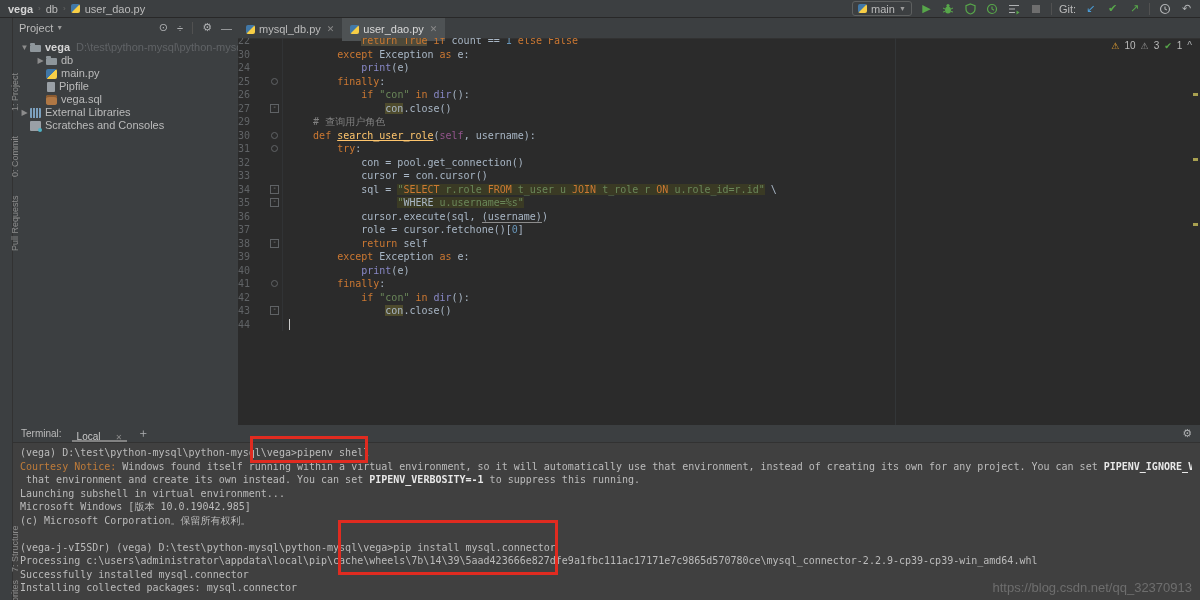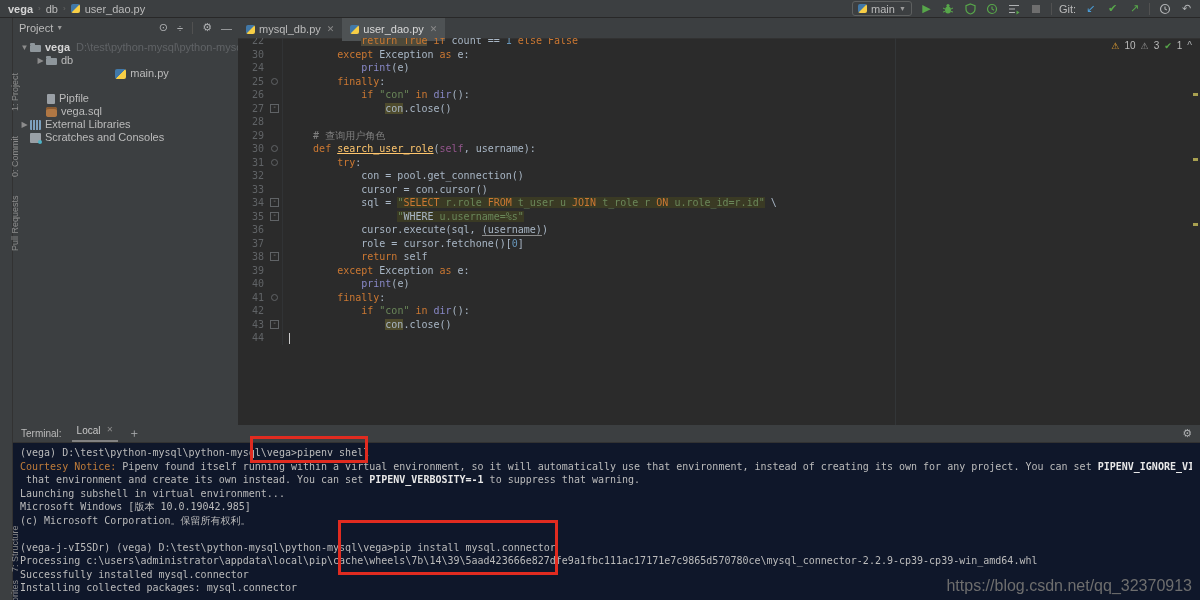--- a/index.html
+++ b/index.html
@@ -55,21 +55,21 @@
   
   .editor{position:absolute;left:238px;top:17px;right:0;height:408px;background:#2B2B2B}
   .tabs{height:21px;background:#3C3F41;border-bottom:1px solid #323232;display:flex;font-size:11px}
   .tab{display:flex;align-items:center;gap:4px;padding:12px 8px;color:#BBBBBB}
   .tab.active{background:#4E5254;color:#D8D8D8}
   .tab .x{color:#8A8A8A;font-size:9px;margin-left:2px}
   .code{position:absolute;top:21px;left:0;right:0;bottom:0;overflow:hidden;
         font-family:"DejaVu Sans Mono","Liberation Mono",monospace;font-size:10px}
   .codelines{margin-top:-4px}
   .code-line{display:flex;height:13.5px;line-height:13.5px;white-space:pre}
-  .lnum{width:26px;text-align:right;color:#606366;flex:none;padding-right:3px}
+  .lnum{width:26px;text-align:left;color:#606366;flex:none;padding-right:3px}
   .fold{width:15px;flex:none;border-right:1px solid #313335;display:flex;align-items:center;justify-content:center}
   .fold-box{width:7px;height:7px;border:1px solid #606366;color:#8C8C8C;font-size:7px;line-height:5px;text-align:center}
   .fold-dot{width:5px;height:5px;border:1px solid #606366;border-radius:50%}
   .ltext{padding-left:6px;color:#A9B7C6}
   .kw{color:#CC7832}
   .num{color:#6897BB}
   .str{color:#6A8759}
   .cmt{color:#808080}
   .fn{color:#FFC66D;text-decoration:underline}
   .self{color:#94558D}
@@ -83,38 +83,38 @@
   .uline{border-bottom:1px solid #8C8C8C}
   .caret{display:inline-block;width:1px;height:11px;background:#CCCCCC;vertical-align:middle}
   .guide{position:absolute;left:657px;top:0;bottom:0;width:1px;background:#333638}
   .inspect{position:absolute;top:2px;right:8px;display:flex;align-items:center;gap:5px;
            font-size:10px;color:#BBBBBB;font-family:"Liberation Sans",sans-serif}
   .w-warn{color:#F0A732;font-size:9px}
   .w-weak{color:#9E9E9E;font-size:9px}
   .w-ok{color:#57A64A;font-size:9px}
   .scrollmark{position:absolute;right:2px;width:5px;height:3px;background:#A8A050}
   
-  .terminal{position:absolute;left:13px;top:425px;right:0;bottom:0;background:#0f172a}
+  .terminal{position:absolute;left:13px;top:425px;right:0;bottom:0;background:#404040}
   .thead{height:17px;background:#3C3F41;border-bottom:1px solid #323232;display:flex;
          align-items:center;gap:10px;padding:0 8px;font-size:10px}
-  .ttab{height:100%;display:flex;align-items:flex-start;gap:6px;padding:0 5px;
+  .ttab{height:100%;display:flex;align-items:flex-end;gap:15px;padding:0 5px;
         box-shadow:inset 0 -2px 0 #828282;color:#C8C8C8}
   .ttab .x{color:#8A8A8A;font-size:8px}
   .tplus{color:#AFB1B3;font-size:12px}
   .tgear{margin-left:auto;color:#AFB1B3;font-size:11px}
   .tbody{padding:3px 8px 0 7px;font-family:"DejaVu Sans Mono","Liberation Mono",monospace;
          font-size:10px;line-height:13.5px;color:#BBBBBB}
   .term-line{white-space:pre;height:13.5px;overflow:hidden}
   .t-bold{color:#E8E8E8;font-weight:bold}
   .t-notice{color:#BE7B3A}
   
   .redbox{position:absolute;border:3px solid #E02B20;z-index:6}
   .redbox1{left:250px;top:436px;width:112px;height:21px}
   .redbox2{left:338px;top:520px;width:214px;height:49px}
-  .watermark{position:absolute;right:8px;bottom:5px;color:#6E6E6E;font-size:16px;z-index:7}
+  .watermark{position:absolute;right:8px;bottom:5px;color:#6E6E6E;font-size:13px;z-index:7}
   svg{display:block}
 </style>
 </head>
 <body>
 
 <div class="app">
 
   <div class="titlebar">
     <div class="crumbs">
       <span class="crumb first">vega</span>
@@ -199,26 +199,26 @@
           <span class="chev">▼</span>
           <span class="fi fi-folder"></span>
           <span class="tlabel tbold">vega</span>
           <span class="tpath">D:\test\python-mysql\python-mysql\vega</span>
         </div>
         <div class="tree-row" style="padding-left: 22px;">
           <span class="chev">▶</span>
           <span class="fi fi-folder"></span>
           <span class="tlabel">db</span>
         </div>
-        <div class="tree-row" style="padding-left: 22px; justify-content: center;">
+        <div class="tree-row" style="padding-left: 22px;">
           <span class="chev"></span>
           <span class="fi fi-python"></span>
           <span class="tlabel">main.py</span>
         </div>
-        <div class="tree-row" style="padding-left: 22px; margin-top: 12px;">
+        <div class="tree-row" style="padding-left: 22px;">
           <span class="chev"></span>
           <span class="fi fi-pipfile"></span>
           <span class="tlabel">Pipfile</span>
         </div>
         <div class="tree-row" style="padding-left: 22px;">
           <span class="chev"></span>
           <span class="fi fi-sql"></span>
           <span class="tlabel">vega.sql</span>
         </div>
         <div class="tree-row" style="padding-left: 6px;">
@@ -249,21 +249,20 @@
     </div>
     <div class="code">
       <div class="guide"></div>
       <div class="codelines">
           <div class="code-line"><span class="lnum">22</span><span class="fold"></span><span class="ltext">            <span class="kw hl2">return True</span><span> </span><span class="kw">if</span><span> count == </span><span class="num">1</span><span> </span><span class="kw">else</span><span> </span><span class="kw">False</span></span></div>
           <div class="code-line"><span class="lnum">30</span><span class="fold"></span><span class="ltext">        <span class="kw">except</span><span> Exception </span><span class="kw">as</span><span> e:</span></span></div>
           <div class="code-line"><span class="lnum">24</span><span class="fold"></span><span class="ltext">            <span class="builtin">print</span><span>(e)</span></span></div>
           <div class="code-line"><span class="lnum">25</span><span class="fold"><span class="fold-dot"></span></span><span class="ltext">        <span class="kw">finally</span><span>:</span></span></div>
           <div class="code-line"><span class="lnum">26</span><span class="fold"></span><span class="ltext">            <span class="kw">if</span><span> </span><span class="str">"con"</span><span> </span><span class="kw">in</span><span> </span><span class="builtin">dir</span><span>():</span></span></div>
           <div class="code-line"><span class="lnum">27</span><span class="fold"><span class="fold-box">-</span></span><span class="ltext">                <span class="hl">con</span><span>.close()</span></span></div>
-          <div class="code-line"><span class="lnum">28</span><span class="fold"></span><span class="ltext"></span></div>
           <div class="code-line"><span class="lnum">29</span><span class="fold"></span><span class="ltext">    <span class="cmt"># 查询用户角色</span></span></div>
           <div class="code-line"><span class="lnum">30</span><span class="fold"><span class="fold-dot"></span></span><span class="ltext">    <span class="kw">def</span><span> </span><span class="fn">search_user_role</span><span>(</span><span class="self">self</span><span>, username):</span></span></div>
           <div class="code-line"><span class="lnum">31</span><span class="fold"><span class="fold-dot"></span></span><span class="ltext">        <span class="kw">try</span><span>:</span></span></div>
           <div class="code-line"><span class="lnum">32</span><span class="fold"></span><span class="ltext">            <span>con = pool.get_connection()</span></span></div>
           <div class="code-line"><span class="lnum">33</span><span class="fold"></span><span class="ltext">            <span>cursor = con.cursor()</span></span></div>
           <div class="code-line"><span class="lnum">34</span><span class="fold"><span class="fold-box">-</span></span><span class="ltext">            <span>sql = </span><span class="str inj">"</span><span class="sqlkw inj">SELECT</span><span class="sqlstr inj"> r.role </span><span class="sqlkw inj">FROM</span><span class="sqlstr inj"> t_user u </span><span class="sqlkw inj">JOIN</span><span class="sqlstr inj"> t_role r </span><span class="sqlkw inj">ON</span><span class="sqlstr inj"> u.role_id=r.id</span><span class="str inj">"</span><span> \</span></span></div>
           <div class="code-line"><span class="lnum">35</span><span class="fold"><span class="fold-box">-</span></span><span class="ltext">                  <span class="str inj">"</span><span class="sqlplain inj">WHERE</span><span class="sqlstr inj"> u.username=%s</span><span class="str inj">"</span></span></div>
           <div class="code-line"><span class="lnum">36</span><span class="fold"></span><span class="ltext">            <span>cursor.execute(sql, </span><span class="uline">(username)</span><span>)</span></span></div>
           <div class="code-line"><span class="lnum">37</span><span class="fold"></span><span class="ltext">            <span>role = cursor.fetchone()[</span><span class="num">0</span><span>]</span></span></div>
           <div class="code-line"><span class="lnum">38</span><span class="fold"><span class="fold-box">-</span></span><span class="ltext">            <span class="kw">return</span><span> self</span></span></div>
@@ -294,22 +293,22 @@
       <span>Terminal:</span>
       <span class="ttab">
         <span>Local</span>
         <span class="x">✕</span>
       </span>
       <span class="tplus">＋</span>
       <span class="tgear">⚙</span>
     </div>
     <div class="tbody">
         <div class="term-line"><span>(vega) D:\test\python-mysql\python-mysql\vega&gt;pipenv shell</span></div>
-        <div class="term-line"><span class="t-notice">Courtesy Notice:</span><span> Pipenv found itself running within a virtual environment, so it will automatically use that environment, instead of creating its own for any project. You can set </span><span class="t-bold">PIPENV_IGNORE_VIRTUALENVS=1</span></div>
-        <div class="term-line"><span> that environment and create its own instead. You can set </span><span class="t-bold">PIPENV_VERBOSITY=-1</span><span> to suppress that warning.</span></div>
+        <div class="term-line"><span class="t-notice">Courtesy Notice:</span><span> Windows found itself running within a virtual environment, so it will automatically use that environment, instead of creating its own for any project. You can set </span><span class="t-bold">PIPENV_IGNORE_VIRTUALENVS=1</span></div>
+        <div class="term-line"><span> that environment and create its own instead. You can set </span><span class="t-bold">PIPENV_VERBOSITY=-1</span><span> to suppress this running.</span></div>
         <div class="term-line"><span>Launching subshell in virtual environment...</span></div>
         <div class="term-line"><span>Microsoft Windows [版本 10.0.19042.985]</span></div>
         <div class="term-line"><span>(c) Microsoft Corporation。保留所有权利。</span></div>
         <div class="term-line">&nbsp;</div>
         <div class="term-line"><span>(vega-j-vI5SDr) (vega) D:\test\python-mysql\python-mysql\vega&gt;pip install mysql.connector</span></div>
         <div class="term-line"><span>Processing c:\users\administrator\appdata\local\pip\cache\wheels\7b\14\39\5aad423666e827dfe9a1fbc111ac17171e7c9865d570780ce\mysql_connector-2.2.9-cp39-cp39-win_amd64.whl</span></div>
         <div class="term-line"><span>Successfully installed mysql.connector</span></div>
         <div class="term-line"><span>Installing collected packages: mysql.connector</span></div>
       </div>
   </div>

